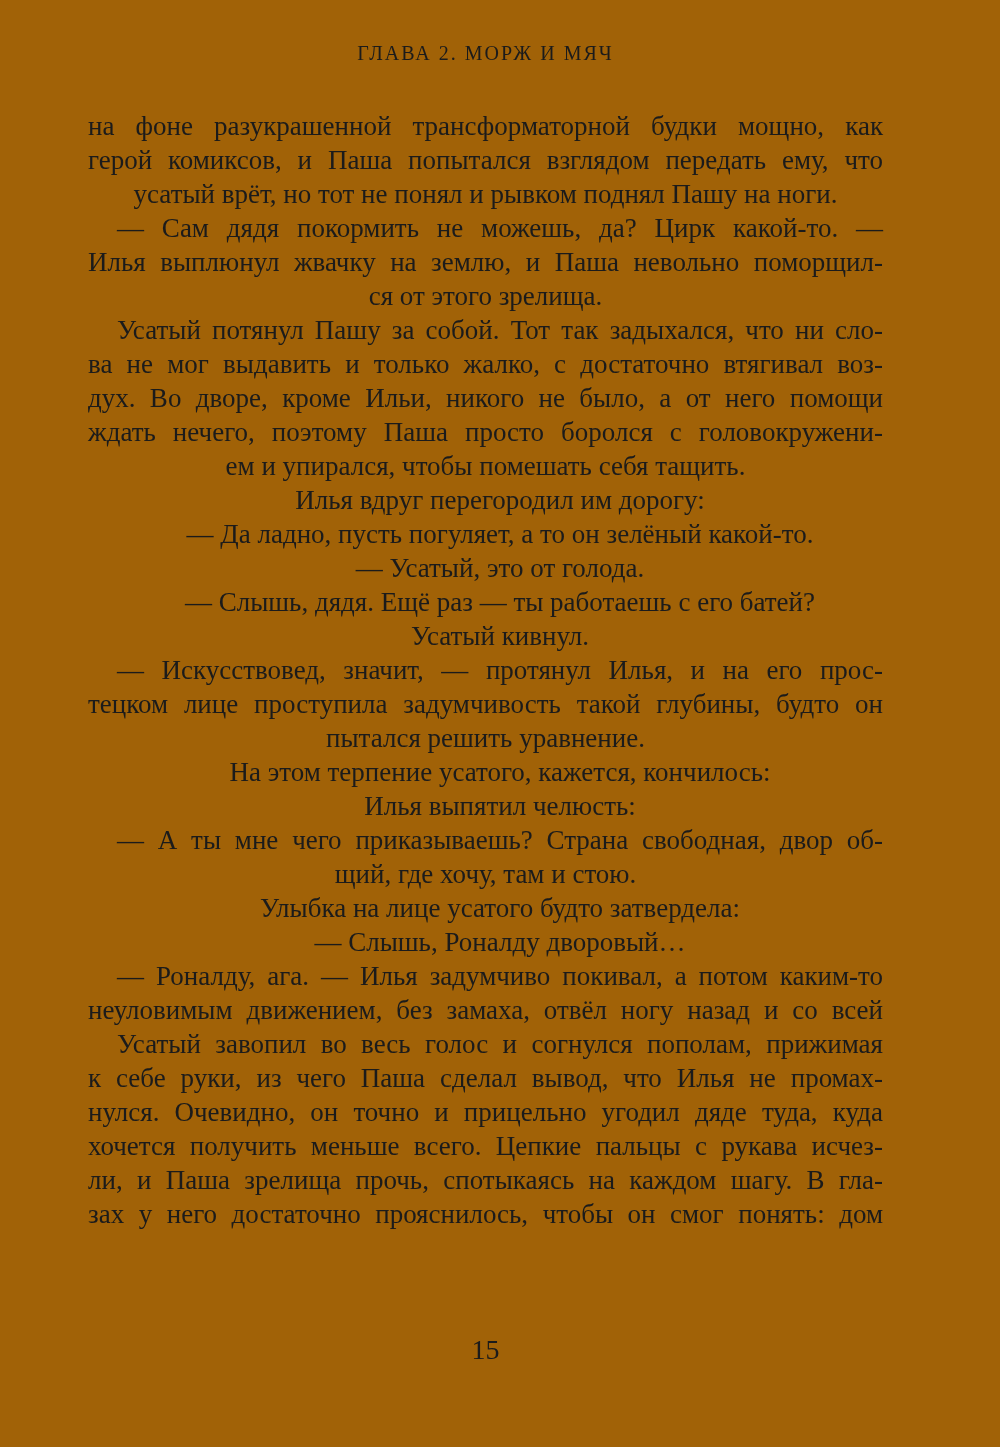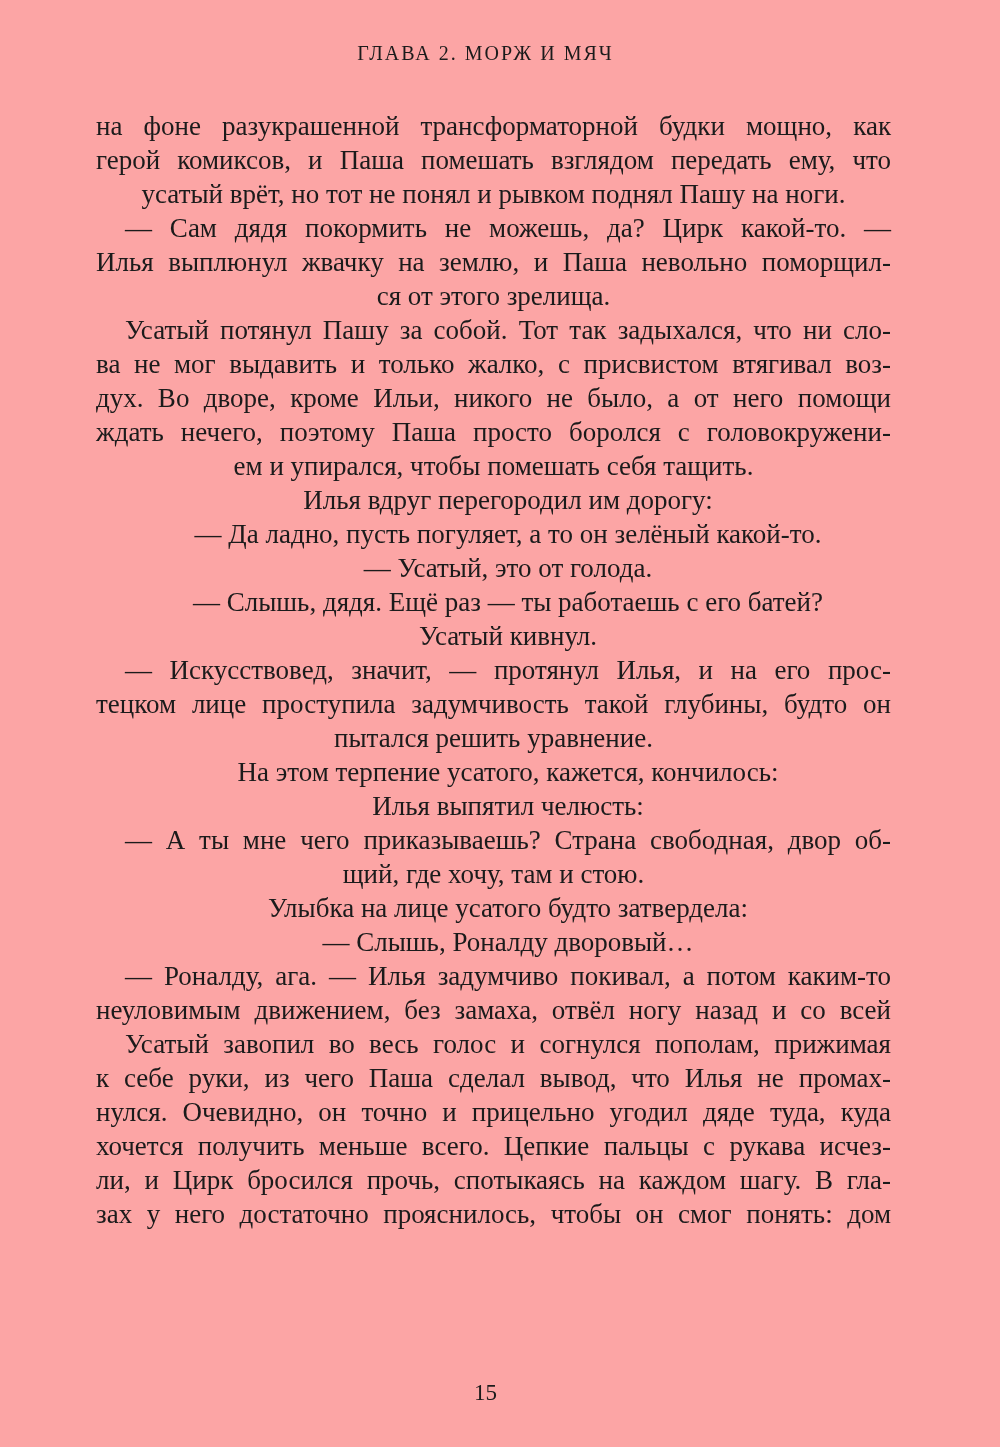--- a/index.html
+++ b/index.html
@@ -4,87 +4,87 @@
 <style>
   html, body {
     margin: 0;
     padding: 0;
     background: #ffffff;
   }
   .page {
     position: relative;
     width: 1000px;
     height: 1447px;
-    background: #fca5a5;
+    background: #a16207;
     font-family: "Liberation Serif", "DejaVu Serif", serif;
     color: #1b1b1b;
     overflow: hidden;
   }
   .running-header {
     position: absolute;
     top: 42px;
     left: 88px;
     width: 795px;
     text-align: center;
     font-size: 20px;
     letter-spacing: 2px;
     color: #1b1b1b;
   }
   .page-body {
     position: absolute;
     top: 109px;
-    left: 96px;
+    left: 88px;
     width: 795px;
     font-size: 27px;
     line-height: 34px;
   }
   .para {
     margin: 0;
   }
   .line {
     text-align: center;
     white-space: normal;
   }
   .line.j {
     text-align: justify;
     text-align-last: justify;
   }
   .line.ind {
     padding-left: 29px;
   }
   .page-number {
     position: absolute;
-    top: 1380px;
+    top: 1334px;
     left: 88px;
     width: 795px;
     text-align: center;
-    font-size: 23px;
+    font-size: 28px;
     color: #1b1b1b;
   }
 </style>
 </head>
 <body>
 
 <div class="page">
   <div class="running-header">ГЛАВА 2. МОРЖ И МЯЧ</div>
 
   <div class="page-body">
       <div class="para">
         <div class="line j">на фоне разукрашенной трансформаторной будки мощно, как</div>
-        <div class="line j">герой комиксов, и Паша помешать взглядом передать ему, что</div>
+        <div class="line j">герой комиксов, и Паша попытался взглядом передать ему, что</div>
         <div class="line">усатый врёт, но тот не понял и рывком поднял Пашу на ноги.</div>
       </div>
       <div class="para">
         <div class="line j ind">— Сам дядя покормить не можешь, да? Цирк какой-то. —</div>
         <div class="line j">Илья выплюнул жвачку на землю, и Паша невольно поморщил-</div>
         <div class="line">ся от этого зрелища.</div>
       </div>
       <div class="para">
         <div class="line j ind">Усатый потянул Пашу за собой. Тот так задыхался, что ни сло-</div>
-        <div class="line j">ва не мог выдавить и только жалко, с присвистом втягивал воз-</div>
+        <div class="line j">ва не мог выдавить и только жалко, с достаточно втягивал воз-</div>
         <div class="line j">дух. Во дворе, кроме Ильи, никого не было, а от него помощи</div>
         <div class="line j">ждать нечего, поэтому Паша просто боролся с головокружени-</div>
         <div class="line">ем и упирался, чтобы помешать себя тащить.</div>
       </div>
       <div class="para">
         <div class="line ind">Илья вдруг перегородил им дорогу:</div>
       </div>
       <div class="para">
         <div class="line ind">— Да ладно, пусть погуляет, а то он зелёный какой-то.</div>
       </div>
@@ -120,19 +120,19 @@
       </div>
       <div class="para">
         <div class="line j ind">— Роналду, ага. — Илья задумчиво покивал, а потом каким-то</div>
         <div class="line j">неуловимым движением, без замаха, отвёл ногу назад и со всей</div>
       </div>
       <div class="para">
         <div class="line j ind">Усатый завопил во весь голос и согнулся пополам, прижимая</div>
         <div class="line j">к себе руки, из чего Паша сделал вывод, что Илья не промах-</div>
         <div class="line j">нулся. Очевидно, он точно и прицельно угодил дяде туда, куда</div>
         <div class="line j">хочется получить меньше всего. Цепкие пальцы с рукава исчез-</div>
-        <div class="line j">ли, и Цирк бросился прочь, спотыкаясь на каждом шагу. В гла-</div>
+        <div class="line j">ли, и Паша зрелища прочь, спотыкаясь на каждом шагу. В гла-</div>
         <div class="line j">зах у него достаточно прояснилось, чтобы он смог понять: дом</div>
       </div>
     </div>
 
   <div class="page-number">15</div>
 </div>
 
 </body></html>

